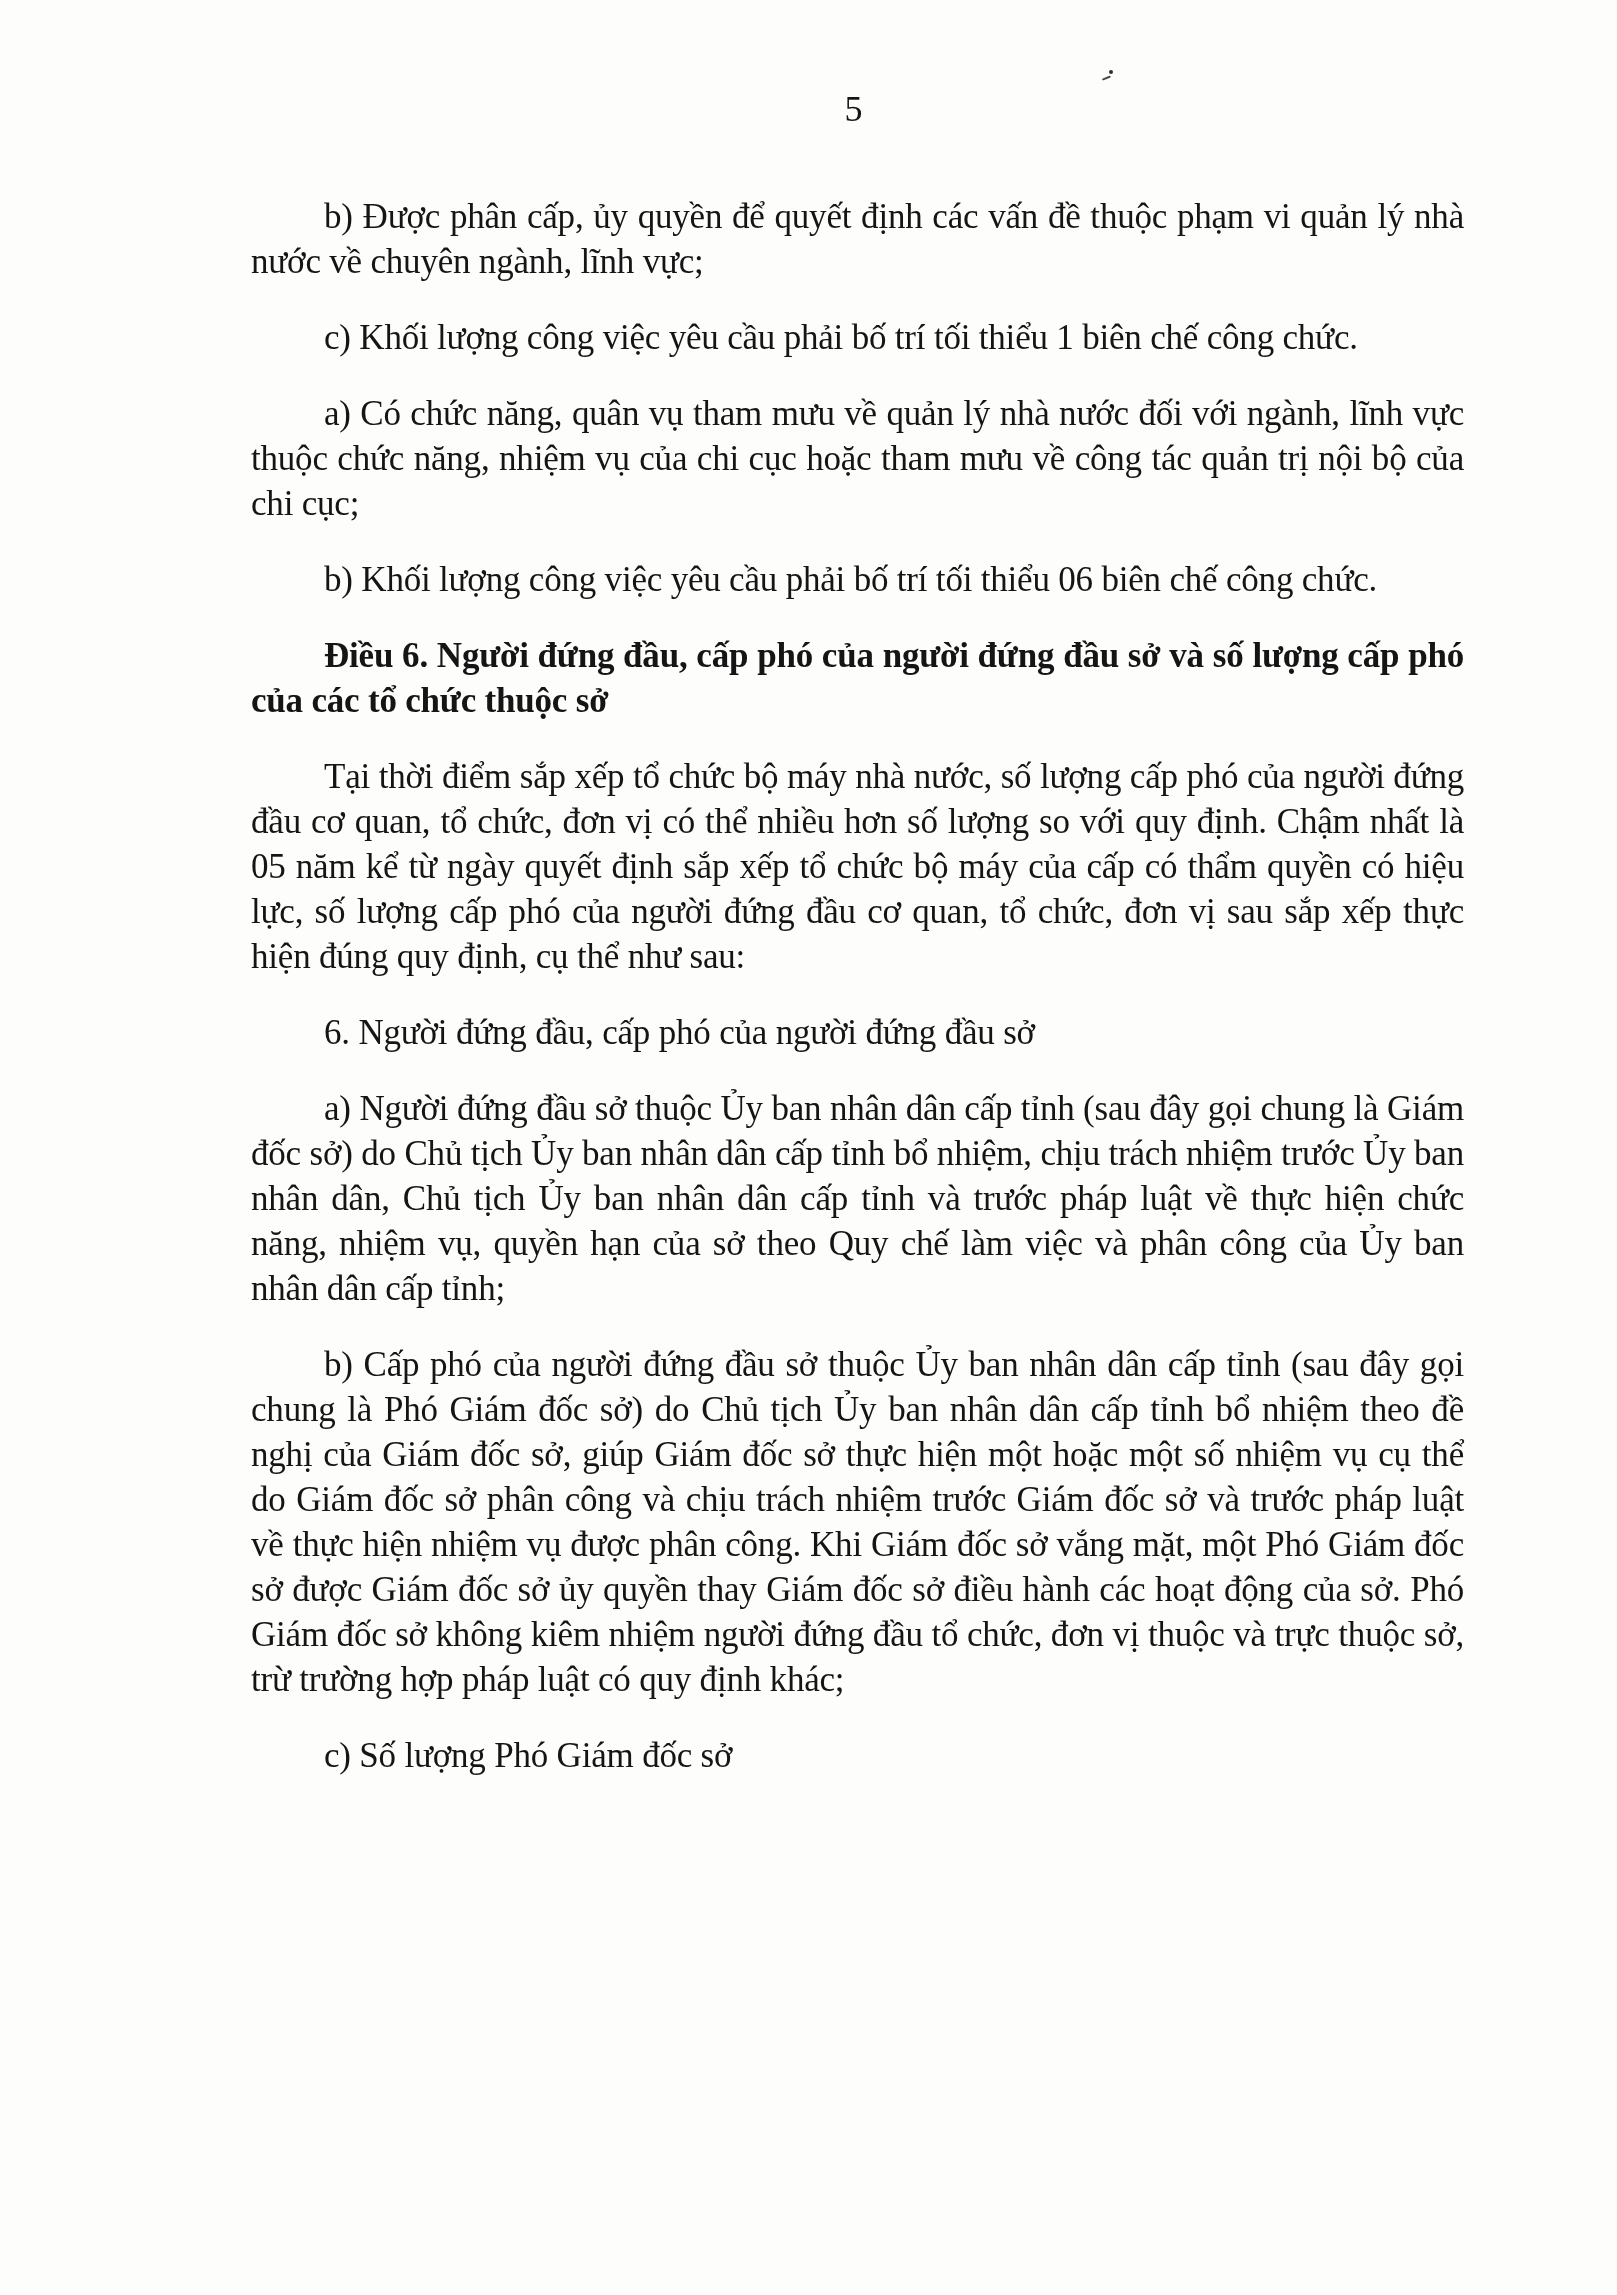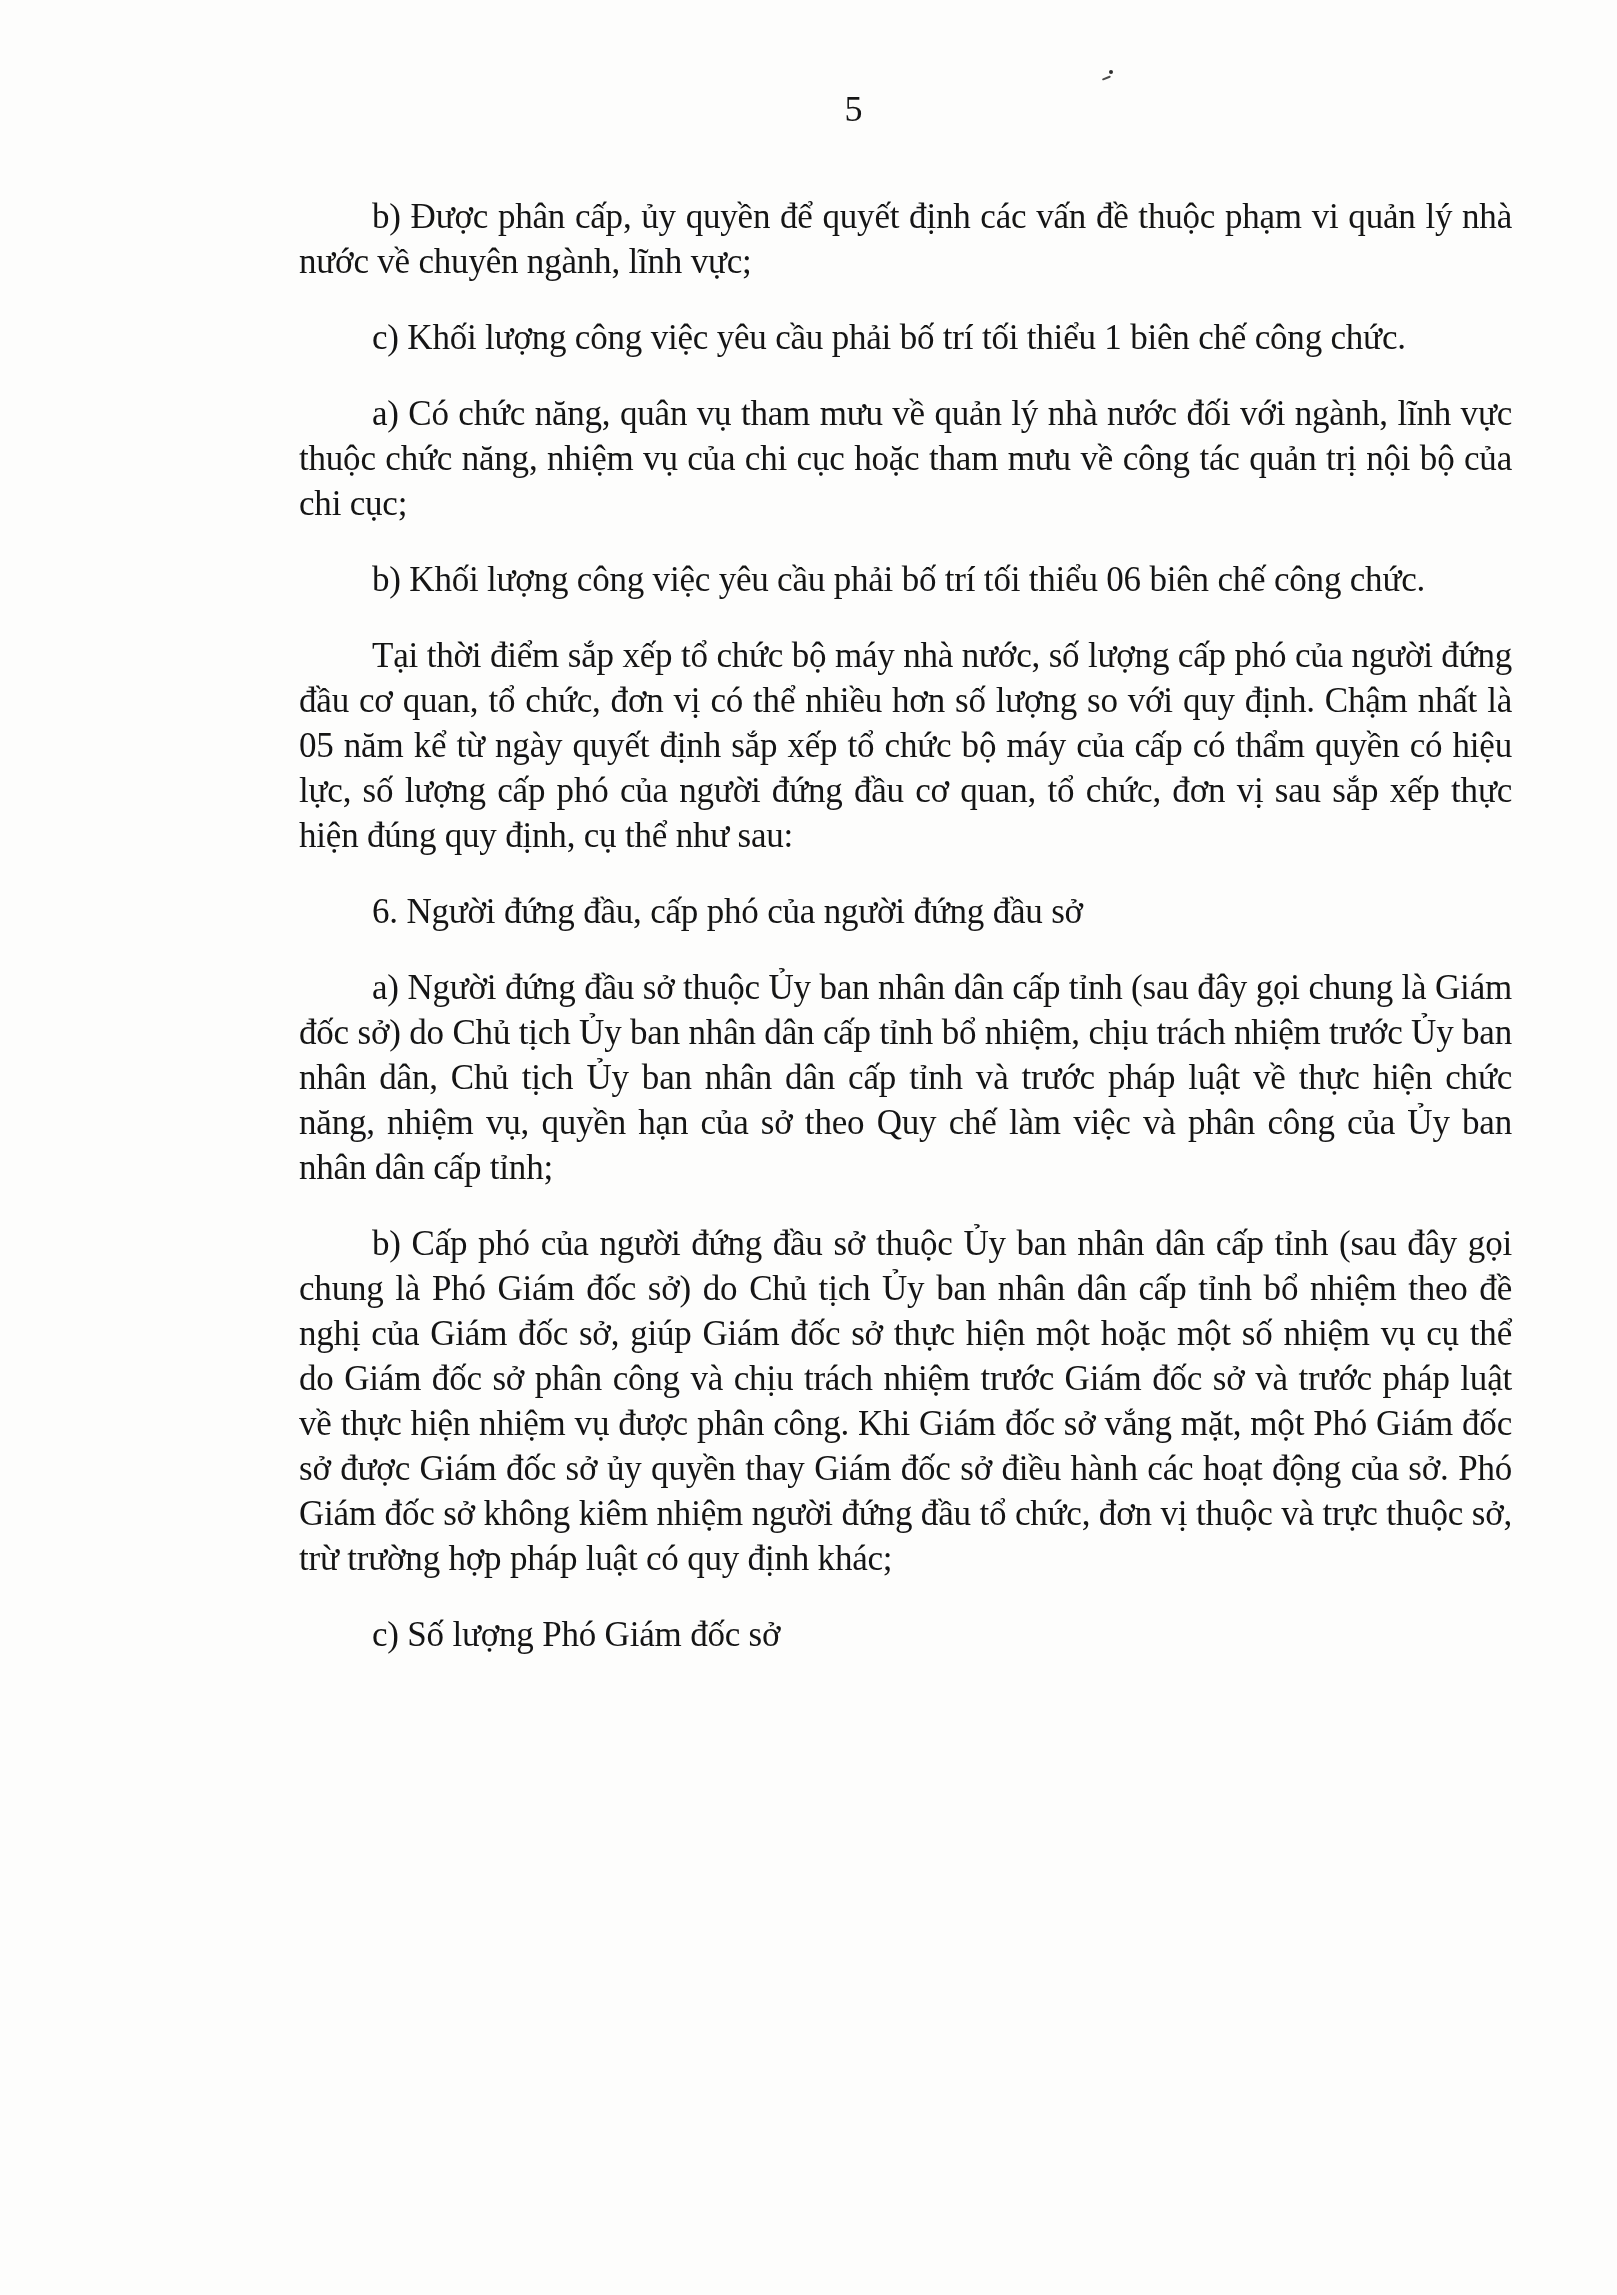--- a/index.html
+++ b/index.html
@@ -56,21 +56,20 @@
   }
   .content {
     position: absolute;
     left: 251px;
     top: 194px;
     width: 1213px;
     font-size: 35px;
     line-height: 45px;
     text-align: justify;
     letter-spacing: -0.2px;
-    margin-left: 48px;
   }
   .content p {
     margin: 0 0 31px 0;
     text-indent: 73px;
   }
   .content p.heading {
     font-weight: bold;
   }
 </style>
 </head>
@@ -80,20 +79,21 @@
 
   <div class="page-number">5</div>
 
   <span class="scan-artifact"></span>
 
   <div class="content">
     <p class="para">b) Được phân cấp, ủy quyền để quyết định các vấn đề thuộc phạm vi quản lý nhà nước về chuyên ngành, lĩnh vực;</p>
     <p class="para">c) Khối lượng công việc yêu cầu phải bố trí tối thiểu 1 biên chế công chức.</p>
     <p class="para">a) Có chức năng, quân vụ tham mưu về quản lý nhà nước đối với ngành, lĩnh vực thuộc chức năng, nhiệm vụ của chi cục hoặc tham mưu về công tác quản trị nội bộ của chi cục;</p>
     <p class="para">b) Khối lượng công việc yêu cầu phải bố trí tối thiểu 06 biên chế công chức.</p>
+    <p class="para heading">Điều 6. Người đứng đầu, cấp phó của người đứng đầu sở và số lượng cấp phó của các tổ chức thuộc sở</p>
     <p class="para">Tại thời điểm sắp xếp tổ chức bộ máy nhà nước, số lượng cấp phó của người đứng đầu cơ quan, tổ chức, đơn vị có thể nhiều hơn số lượng so với quy định. Chậm nhất là 05 năm kể từ ngày quyết định sắp xếp tổ chức bộ máy của cấp có thẩm quyền có hiệu lực, số lượng cấp phó của người đứng đầu cơ quan, tổ chức, đơn vị sau sắp xếp thực hiện đúng quy định, cụ thể như sau:</p>
     <p class="para">6. Người đứng đầu, cấp phó của người đứng đầu sở</p>
     <p class="para">a) Người đứng đầu sở thuộc Ủy ban nhân dân cấp tỉnh (sau đây gọi chung là Giám đốc sở) do Chủ tịch Ủy ban nhân dân cấp tỉnh bổ nhiệm, chịu trách nhiệm trước Ủy ban nhân dân, Chủ tịch Ủy ban nhân dân cấp tỉnh và trước pháp luật về thực hiện chức năng, nhiệm vụ, quyền hạn của sở theo Quy chế làm việc và phân công của Ủy ban nhân dân cấp tỉnh;</p>
     <p class="para">b) Cấp phó của người đứng đầu sở thuộc Ủy ban nhân dân cấp tỉnh (sau đây gọi chung là Phó Giám đốc sở) do Chủ tịch Ủy ban nhân dân cấp tỉnh bổ nhiệm theo đề nghị của Giám đốc sở, giúp Giám đốc sở thực hiện một hoặc một số nhiệm vụ cụ thể do Giám đốc sở phân công và chịu trách nhiệm trước Giám đốc sở và trước pháp luật về thực hiện nhiệm vụ được phân công. Khi Giám đốc sở vắng mặt, một Phó Giám đốc sở được Giám đốc sở ủy quyền thay Giám đốc sở điều hành các hoạt động của sở. Phó Giám đốc sở không kiêm nhiệm người đứng đầu tổ chức, đơn vị thuộc và trực thuộc sở, trừ trường hợp pháp luật có quy định khác;</p>
     <p class="para">c) Số lượng Phó Giám đốc sở</p>
   </div>
 
 </div>
 
 

